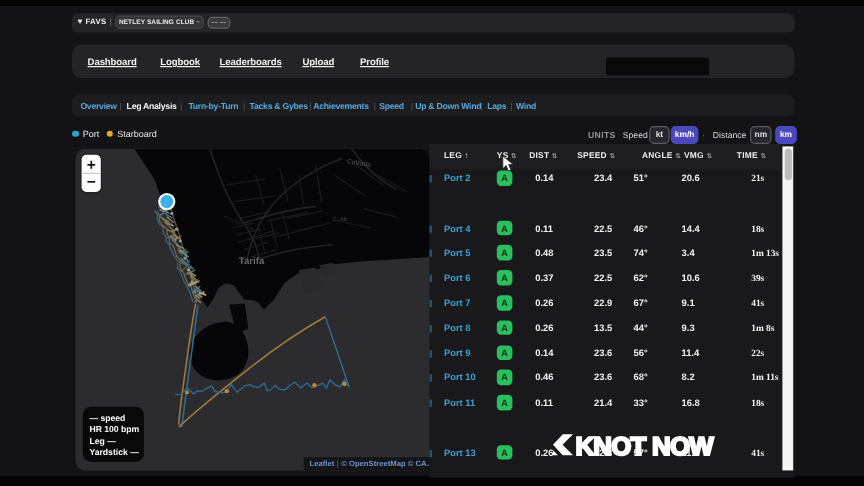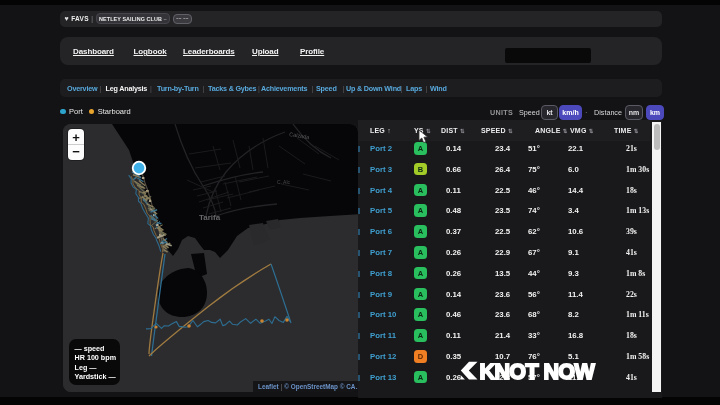--- a/index.html
+++ b/index.html
@@ -267,32 +267,22 @@
   <div class="hdr" style="left:212px">VMG <span class="ic">⇅</span></div>
   <div class="hdr" style="left:256px">TIME <span class="ic">⇅</span></div>
 
   <div class="row" style="top:18px">
       <span class="tick"></span>
       <span class="port">Port 2</span>
       <span class="badge bA">A</span>
       <span class="v dist">0.14</span>
       <span class="v spd">23.4</span>
       <span class="v ang">51°</span>
-      <span class="v vmg">22.1</span>
+      <span class="v vmg">20.6</span>
       <span class="v time">21s</span>
-    </div>
-  <div class="row" style="top:38.8px">
-      <span class="tick"></span>
-      <span class="port">Port 3</span>
-      <span class="badge bB">B</span>
-      <span class="v dist">0.66</span>
-      <span class="v spd">26.4</span>
-      <span class="v ang">75°</span>
-      <span class="v vmg">6.0</span>
-      <span class="v time">1m 30s</span>
     </div>
   <div class="row" style="top:59.6px">
       <span class="tick"></span>
       <span class="port">Port 4</span>
       <span class="badge bA">A</span>
       <span class="v dist">0.11</span>
       <span class="v spd">22.5</span>
       <span class="v ang">46°</span>
       <span class="v vmg">14.4</span>
       <span class="v time">18s</span>
@@ -360,30 +350,20 @@
   <div class="row" style="top:205.2px">
       <span class="tick"></span>
       <span class="port">Port 11</span>
       <span class="badge bA">A</span>
       <span class="v dist">0.11</span>
       <span class="v spd">21.4</span>
       <span class="v ang">33°</span>
       <span class="v vmg">16.8</span>
       <span class="v time">18s</span>
     </div>
-  <div class="row" style="top:226px">
-      <span class="tick"></span>
-      <span class="port">Port 12</span>
-      <span class="badge bD">D</span>
-      <span class="v dist">0.35</span>
-      <span class="v spd">10.7</span>
-      <span class="v ang">76°</span>
-      <span class="v vmg">5.1</span>
-      <span class="v time">1m 58s</span>
-    </div>
   <div class="row" style="top:246.8px">
       <span class="tick"></span>
       <span class="port">Port 13</span>
       <span class="badge bA">A</span>
       <span class="v dist">0.26</span>
       <span class="v spd">22.3</span>
       <span class="v ang">57°</span>
       <span class="v vmg">11.4</span>
       <span class="v time">41s</span>
     </div>

